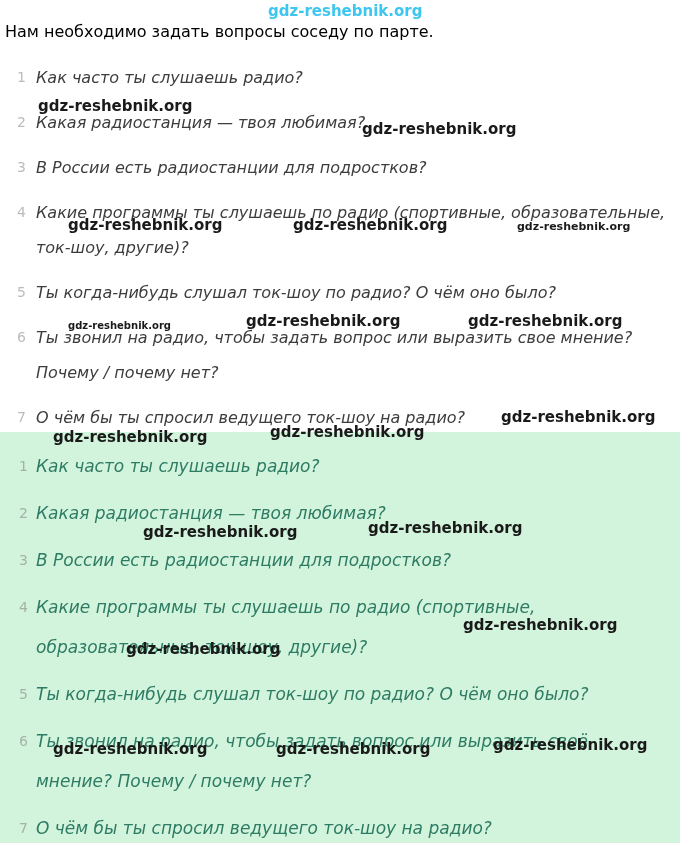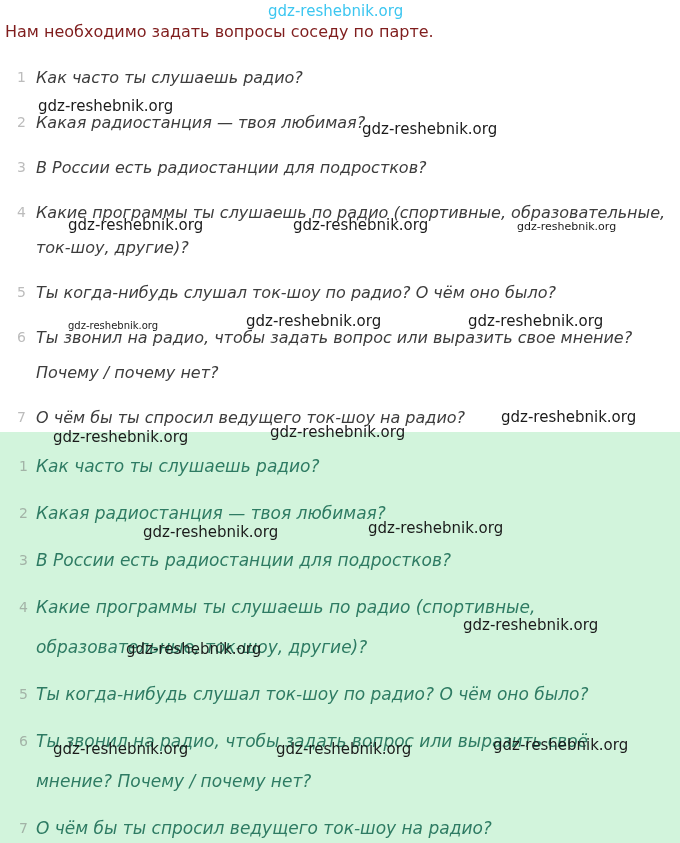--- a/index.html
+++ b/index.html
@@ -17,21 +17,21 @@
     box-sizing: border-box;
     height: 432px;
     overflow: hidden;
     padding-top: 22px;
     background: #ffffff;
   }
   .intro {
     margin: 0 0 18px 5px;
     font-size: 16px;
     line-height: 20px;
-    color: #7f1d1d;
+    color: #000000;
   }
   .item { display: flex; margin-bottom: 10px; }
   .num {
     flex: none;
     box-sizing: border-box;
     width: 36px;
     padding-left: 17px;
     font-size: 14px;
     color: #bcbcbc;
     line-height: 35px;
@@ -61,21 +61,21 @@
   .answer-section .txt {
     font-size: 17px;
     line-height: 40px;
     color: #2e7b63;
     max-width: 566px;
   }
 
   
   .wm {
     position: absolute;
-    font-weight: normal;
+    font-weight: bold;
     font-size: 15px;
     color: #1a1a1a;
     white-space: nowrap;
     pointer-events: none;
   }
   .wm-header { color: #3cc6f0; font-size: 15px; }
   .wm-small { font-size: 11px; }
   .wm-tiny { font-size: 10px; }
 </style>
 </head>

